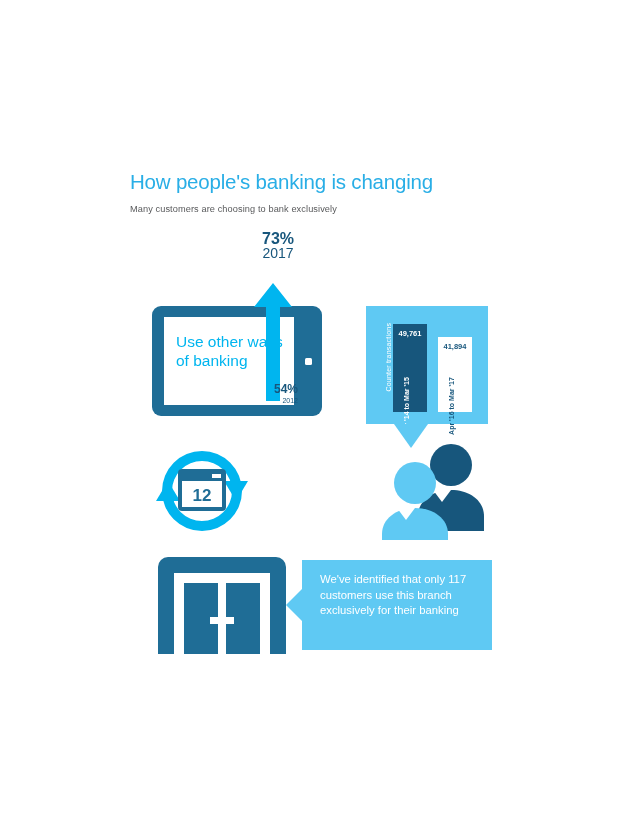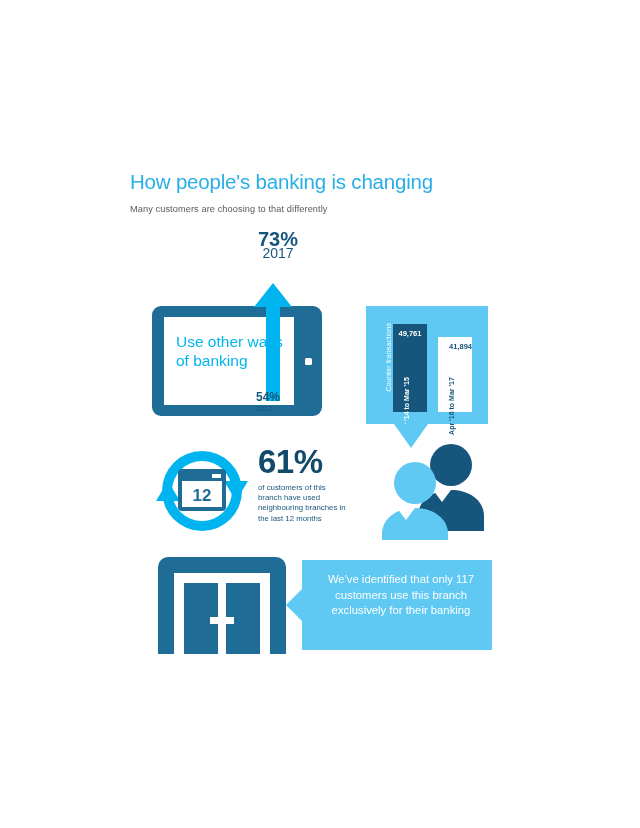--- a/index.html
+++ b/index.html
@@ -98,36 +98,36 @@
 
   #stat-73 {
     position: absolute;
     left: 252px;
     top: 230px;
     text-align: center;
     width: 52px;
   }
   #stat-73 .big {
     display: block;
-    font-size: 20px;
+    font-size: 16px;
     font-weight: 700;
     color: #17567C;
     line-height: 18px;
   }
   #stat-73 .small {
     display: block;
     font-size: 14px;
     color: #17567C;
     line-height: 11px;
   }
   #stat-54 {
     position: absolute;
     left: 256px;
-    top: 390px;
-    text-align: left;
+    top: 382px;
+    text-align: right;
     width: 42px;
   }
   #stat-54 .big {
     display: block;
     font-size: 12px;
     font-weight: 700;
     color: #17567C;
     line-height: 14px;
   }
   #stat-54 .small {
@@ -185,21 +185,21 @@
   .bar-value {
     position: absolute;
     top: 5px;
     left: 0;
     width: 100%;
     text-align: center;
     font-size: 7.5px;
     font-weight: 700;
   }
   #chart-bar-0 .bar-value { color: #ffffff; }
-  #chart-bar-1 .bar-value { color: #17567C; text-align: right; }
+  #chart-bar-1 .bar-value { color: #17567C; }
   .bar-period {
     position: absolute;
     bottom: 6px;
     left: 50%;
     transform: translateX(-50%) rotate(-90deg);
     transform-origin: bottom center;
     font-size: 7px;
     white-space: nowrap;
     font-weight: 700;
   }
@@ -259,21 +259,20 @@
   #branch-door svg { display: block; }
 
   
   #exclusive-callout {
     position: absolute;
     left: 302px;
     top: 560px;
     width: 190px;
     height: 90px;
     background: #5FC9F3;
-    text-align: center;
   }
   #exclusive-pointer {
     position: absolute;
     left: 286px;
     top: 588px;
     width: 0;
     height: 0;
     border-top: 17px solid transparent;
     border-bottom: 17px solid transparent;
     border-right: 17px solid #5FC9F3;
@@ -287,21 +286,21 @@
     line-height: 15.6px;
     color: #ffffff;
   }
 </style>
 </head>
 <body>
 
 <div class="page">
 
   <div id="page-title">How people's banking is changing</div>
-  <div id="page-subtitle">Many customers are choosing to that differently</div>
+  <div id="page-subtitle">Many customers are choosing to bank exclusively</div>
 
   <div id="tablet-block">
     <div id="tablet-frame"></div>
     <div id="tablet-screen"></div>
     <div id="tablet-home-button"></div>
     <div id="tablet-screen-text">Use other ways of banking</div>
   </div>
 
   <div id="growth-arrow">
     <svg width="38" height="118" viewBox="0 0 38 118">
@@ -353,24 +352,20 @@
       <path d="M90 48 A40 40 0 0 1 50 88 L50 78 A30 30 0 0 0 80 48 Z" fill="#00B5EF"></path>
       <polygon points="96,38 84,58 72,38" fill="#00B5EF"></polygon>
       <polygon points="4,58 16,38 28,58" fill="#00B5EF"></polygon>
       <rect x="28" y="28" width="44" height="38" rx="2" fill="#ffffff" stroke="#1F6D96" stroke-width="4"></rect>
       <rect x="28" y="28" width="44" height="10" fill="#1F6D96"></rect>
       <rect x="60" y="31" width="9" height="4" fill="#ffffff"></rect>
       <text x="50" y="58" font-family="Liberation Sans, sans-serif" font-size="17" font-weight="700" fill="#1F6D96" text-anchor="middle">12</text>
     </svg>
   </div>
 
-  <div id="stat-61-block">
-    <div id="stat-61">61%</div>
-    <div id="stat-61-desc">of customers of this branch have used neighbouring branches in the last 12 months</div>
-  </div>
 
   <div id="branch-door">
     <svg width="128" height="97" viewBox="0 0 128 97">
       <path d="M10 0 L118 0 A10 10 0 0 1 128 10 L128 97 L0 97 L0 10 A10 10 0 0 1 10 0 Z" fill="#1F6D96"></path>
       <rect x="16" y="16" width="96" height="81" fill="#ffffff"></rect>
       <rect x="26" y="26" width="76" height="71" fill="#1F6D96"></rect>
       <rect x="60" y="26" width="8" height="71" fill="#ffffff"></rect>
       <rect x="52" y="60" width="24" height="7" fill="#ffffff"></rect>
     </svg>
   </div>

